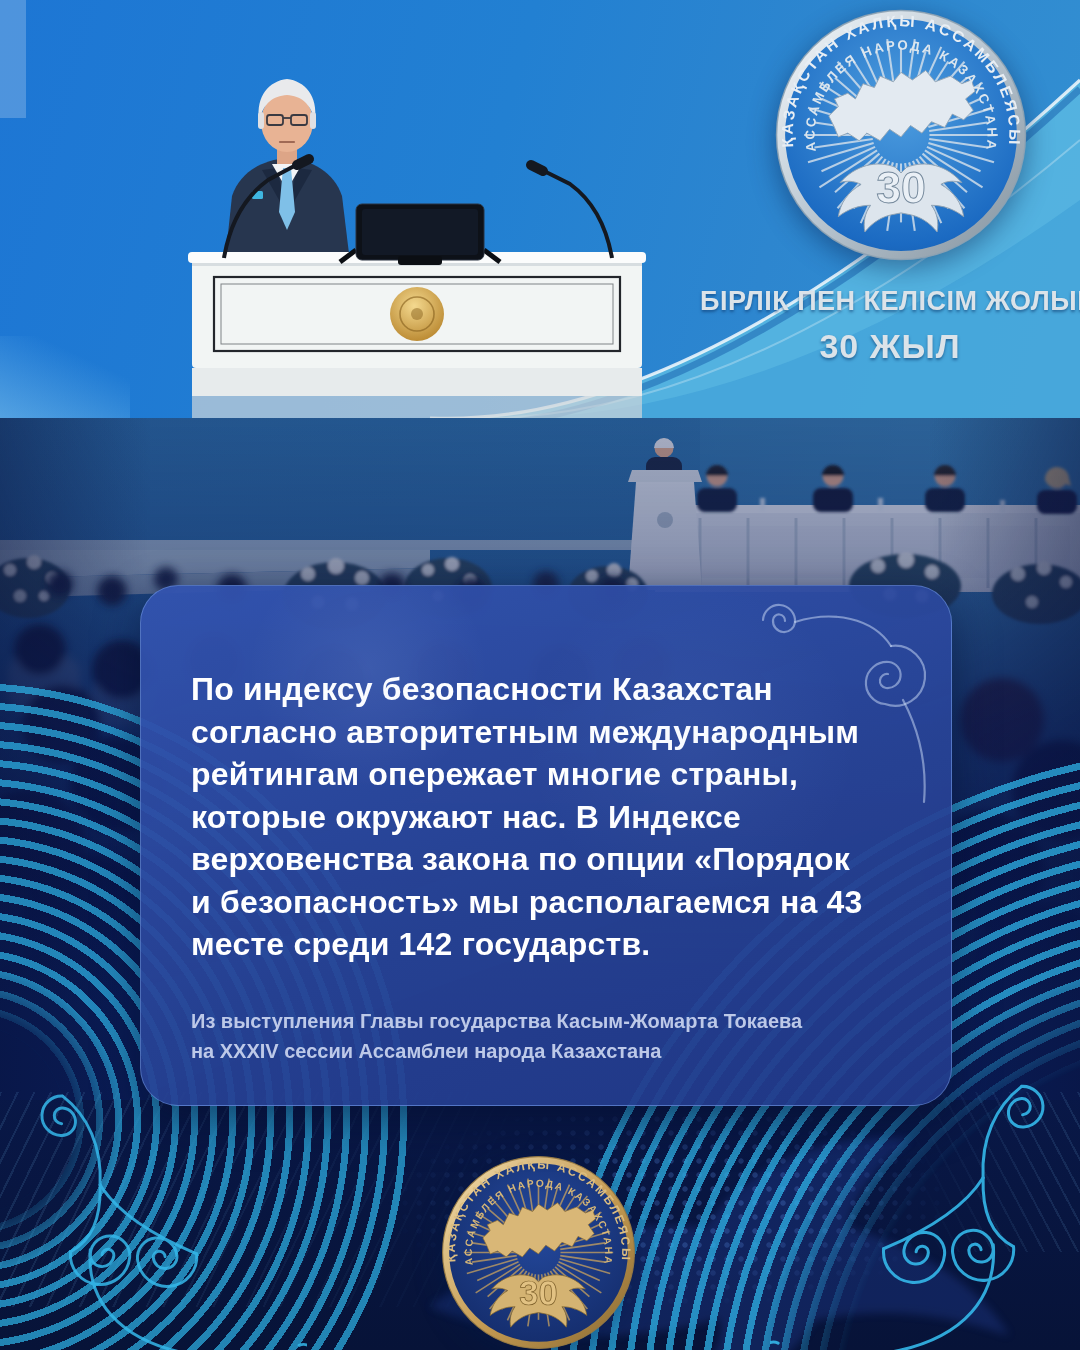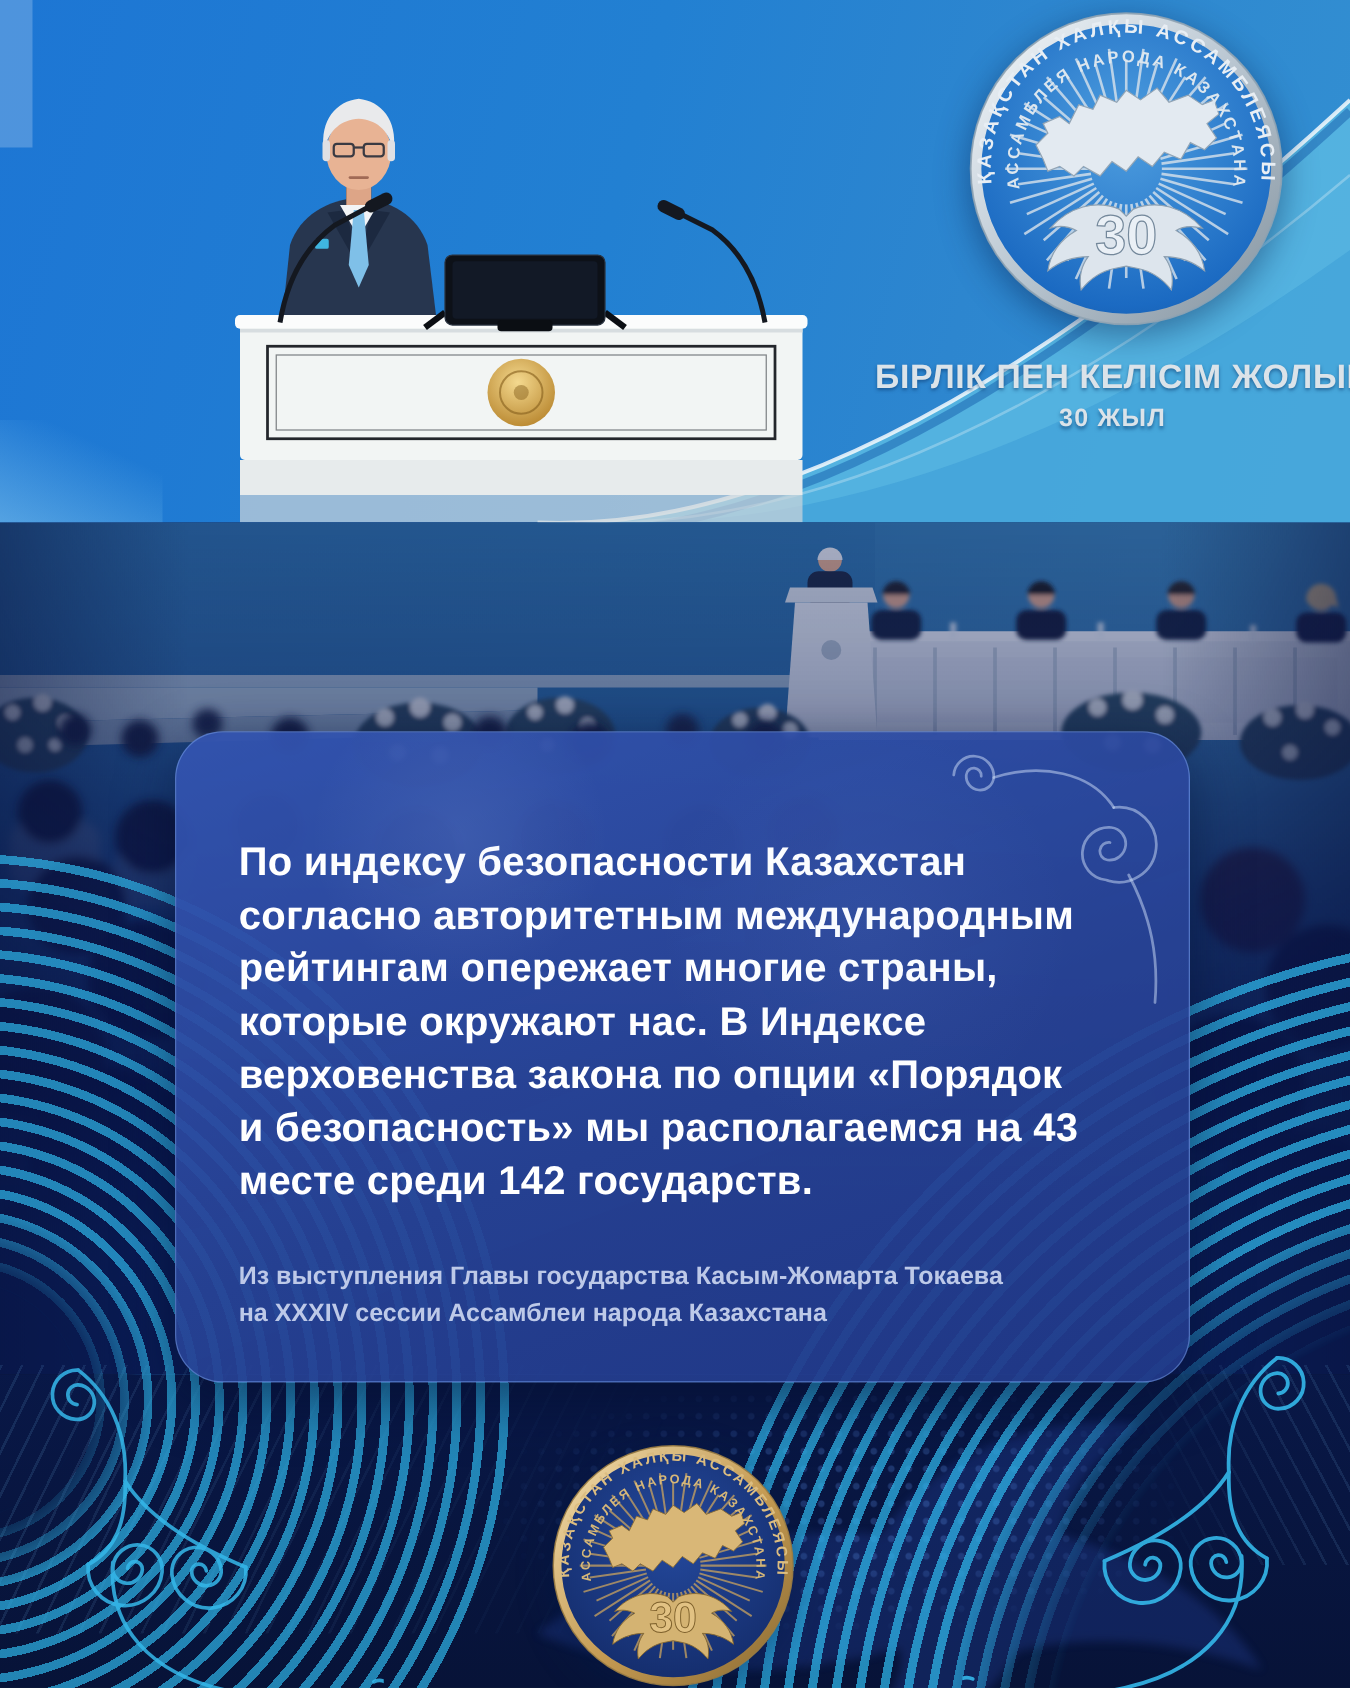--- a/index.html
+++ b/index.html
@@ -11,21 +11,21 @@
   
   .photo-top{position:absolute;left:0;top:0;width:1080px;height:418px;overflow:hidden;
     background:linear-gradient(105deg,#1d76d4 0%,#2280d2 45%,#2d86cf 70%,#3390d2 100%);}
   .bd-strip-left{position:absolute;left:0;top:0;width:26px;height:118px;background:rgba(255,255,255,.22);}
   .bd-corner-left{position:absolute;left:0;top:336px;width:130px;height:82px;
     background:linear-gradient(25deg,rgba(150,214,244,.45),rgba(150,214,244,0) 70%);}
   .top-scene{position:absolute;left:0;top:0;width:1080px;height:418px;}
   .slogan{position:absolute;left:700px;top:286px;width:380px;text-align:center;z-index:6;
     color:#dbe3e9;font-weight:700;text-shadow:0 2px 3px rgba(10,50,100,.55);}
   .slogan-l1{font-size:27px;line-height:30px;white-space:nowrap;letter-spacing:.5px;}
-  .slogan-l2{font-size:20px;line-height:30px;margin-top:4px;letter-spacing:1px;}
+  .slogan-l2{font-size:34px;line-height:30px;margin-top:15px;letter-spacing:1px;}
 
   
   .emblem{position:absolute;}
   .emblem svg{width:100%;height:100%;filter:drop-shadow(0 7px 14px rgba(2,25,70,.45));}
   .emblem-top{left:768px;top:2px;width:266px;height:266px;z-index:5;}
   .emblem-bottom{left:436px;top:1150px;width:205px;height:205px;z-index:12;}
   .em-arc{font-weight:700;}
   .em-num{font-weight:700;font-size:47px;font-family:"Liberation Sans","DejaVu Sans",sans-serif;text-anchor:middle;}
 
   

